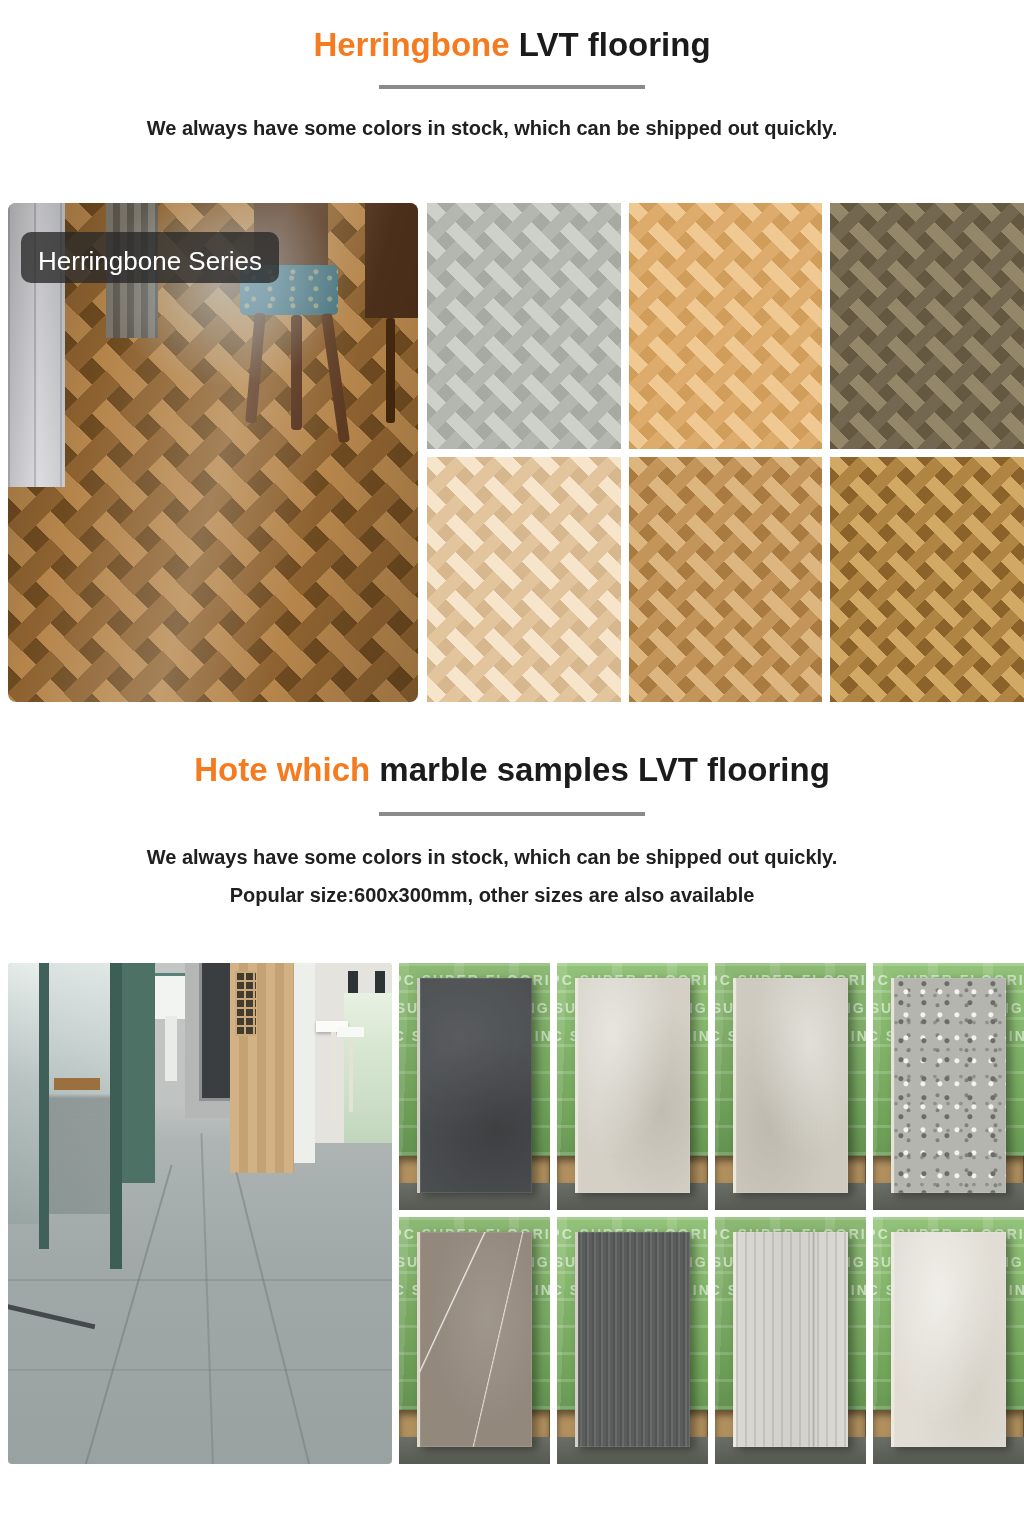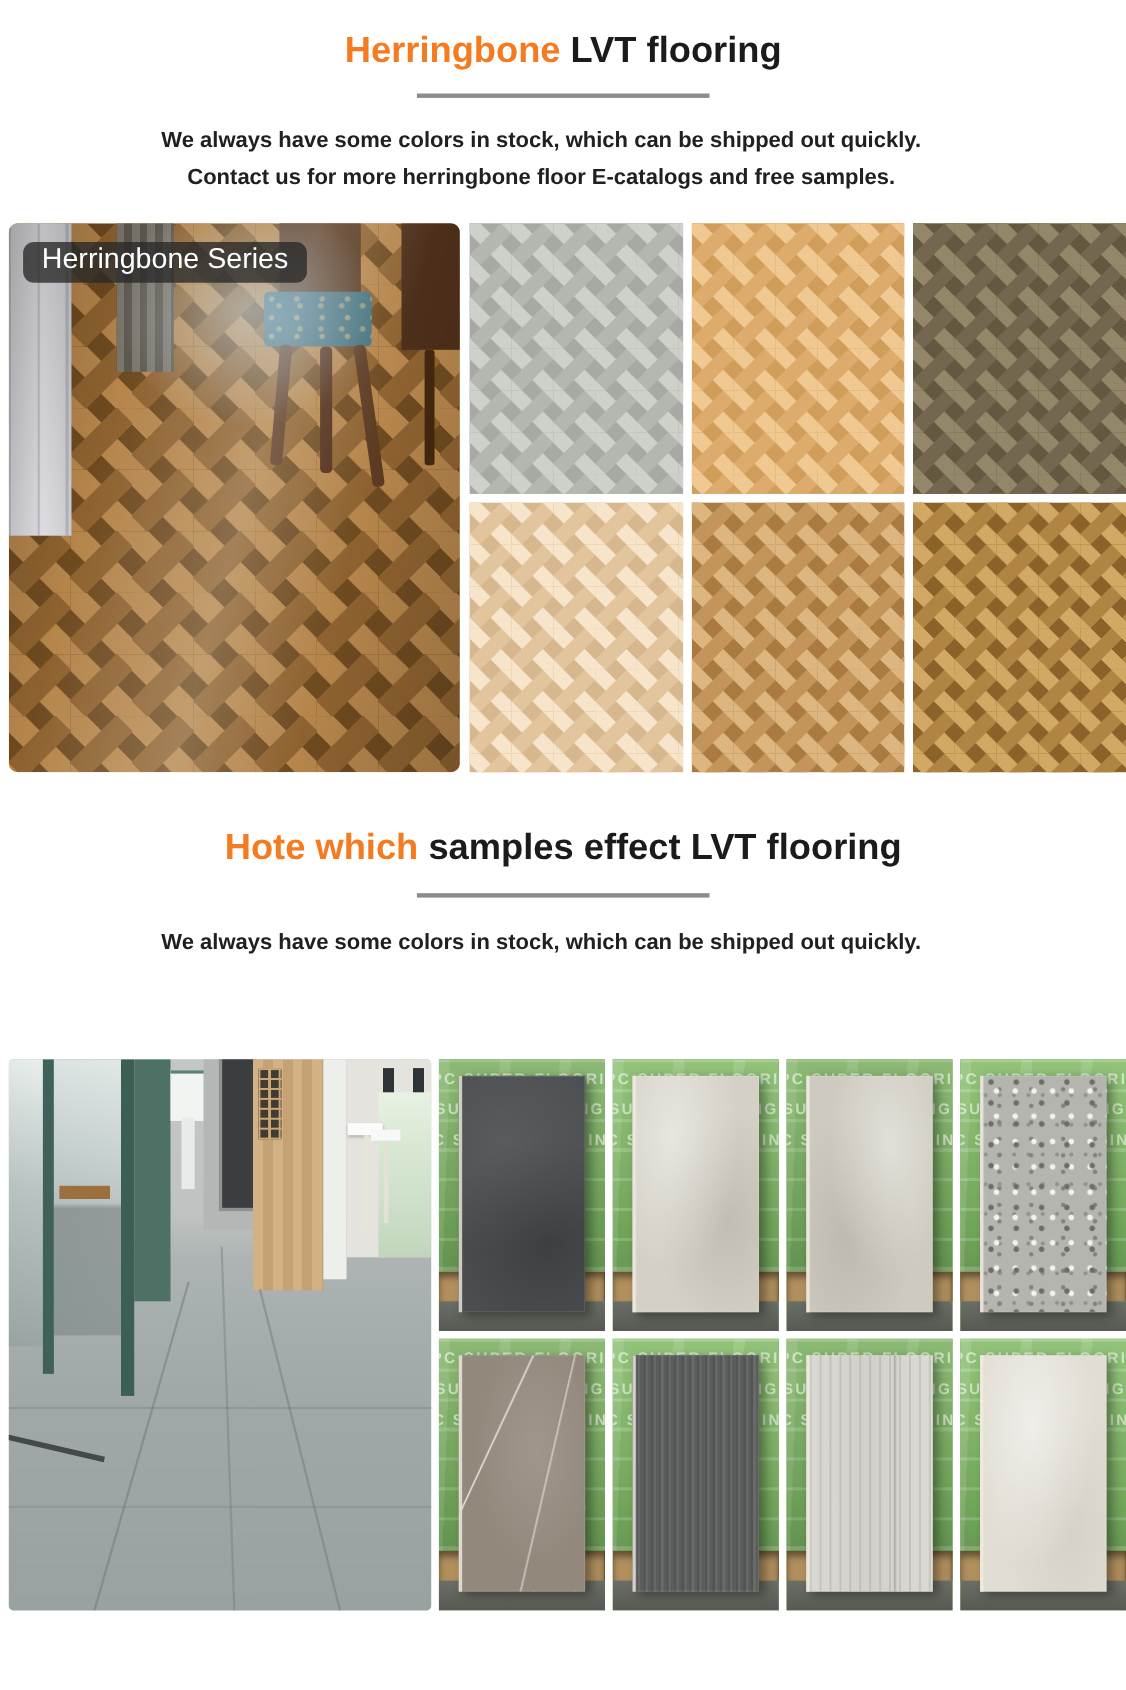--- a/index.html
+++ b/index.html
@@ -71,23 +71,23 @@
     background-size:23px 17px,19px 21px;}
   .r1-leg1{left:59%;top:22%;width:2.6%;height:22%;background:#5d3b22;border-radius:4px;transform:rotate(5deg);}
   .r1-leg2{left:69%;top:22.5%;width:2.6%;height:23%;background:#532f18;border-radius:4px;}
   .r1-leg3{left:78.5%;top:22%;width:2.8%;height:26%;background:#5d3b22;border-radius:4px;transform:rotate(-8deg);}
   .r1-desk{right:0;top:0;width:13%;height:23%;background:#4c2f1a;}
   .r1-deskleg{right:5.5%;top:23%;width:2.2%;height:21%;background:#45290f;border-radius:3px;}
   .r1-glare{inset:0;
     background:radial-gradient(ellipse 42% 30% at 53% 16%,rgba(200,223,240,.5),transparent 70%),
     linear-gradient(105deg,rgba(0,0,0,.24),transparent 26%,rgba(255,255,255,.20) 52%,transparent 72%,rgba(0,0,0,.16));}
   .series-label{
-    position:absolute;top:17px;left:13px;z-index:5;
+    position:absolute;top:29px;left:13px;z-index:5;
     background:rgba(40,40,40,.78);color:#ffffff;
-    font-size:26px;font-weight:400;padding:0 17px 6px;border-radius:10px;
+    font-size:26px;font-weight:400;padding:14px 17px 6px;border-radius:10px;
   }
 
   
   .room2{
     width:384px;position:relative;border-radius:4px;overflow:hidden;
     background:linear-gradient(180deg,#c3c6c4 0%,#bfc3c1 28%,#adb4b3 36%,#a0a8a8 60%,#99a1a1 100%);
   }
   .room2 .d{position:absolute;}
   .r2-glassL{left:0;top:0;width:8%;height:52%;background:linear-gradient(200deg,#e8eeec,#b9c4c2 45%,#97a4a2);}
   .r2-pillar1{left:8%;top:0;width:2.6%;height:57%;background:#3f615a;}
@@ -170,21 +170,20 @@
 </style>
 </head>
 <body>
 
 <div class="sec-title" id="s1-title"><span class="hl">Herringbone</span><span> LVT flooring</span></div>
 
 <div class="divider" id="s1-divider"></div>
 
 <div class="intro" id="s1-intro">
   <p>We always have some colors in stock, which can be shipped out quickly.</p>
-  <p>Contact us for more herringbone floor E-catalogs and free samples.</p>
 </div>
 
 <div class="photo-row" id="s1-photos">
 
   <div class="room1 hb">
     <div class="d r1-wall"></div>
     <div class="d r1-curtain"></div>
     <div class="d r1-chairback"></div>
     <div class="d r1-cushion"></div>
     <div class="d r1-leg1"></div>
@@ -199,26 +198,27 @@
   <div id="s1-grid">
     <div class="hb sw0"></div>
     <div class="hb sw1"></div>
     <div class="hb sw2"></div>
     <div class="hb sw3"></div>
     <div class="hb sw4"></div>
     <div class="hb sw5"></div>
   </div>
 </div>
 
-<div class="sec-title" id="s2-title"><span class="hl">Hote which</span><span> samples effect LVT flooring</span></div>
+<div class="sec-title" id="s2-title"><span class="hl">Hote which</span><span> marble samples LVT flooring</span></div>
 
 <div class="divider" id="s2-divider"></div>
 
 <div class="intro" id="s2-intro">
   <p>We always have some colors in stock, which can be shipped out quickly.</p>
+  <p>Popular size:600x300mm, other sizes are also available</p>
 </div>
 
 <div class="photo-row" id="s2-photos">
 
   <div class="room2">
     <div class="d r2-glassL"></div>
     <div class="d r2-pillar1"></div>
     <div class="d r2-glass2"></div>
     <div class="d r2-planter"></div>
     <div class="d r2-pillar2"></div>

